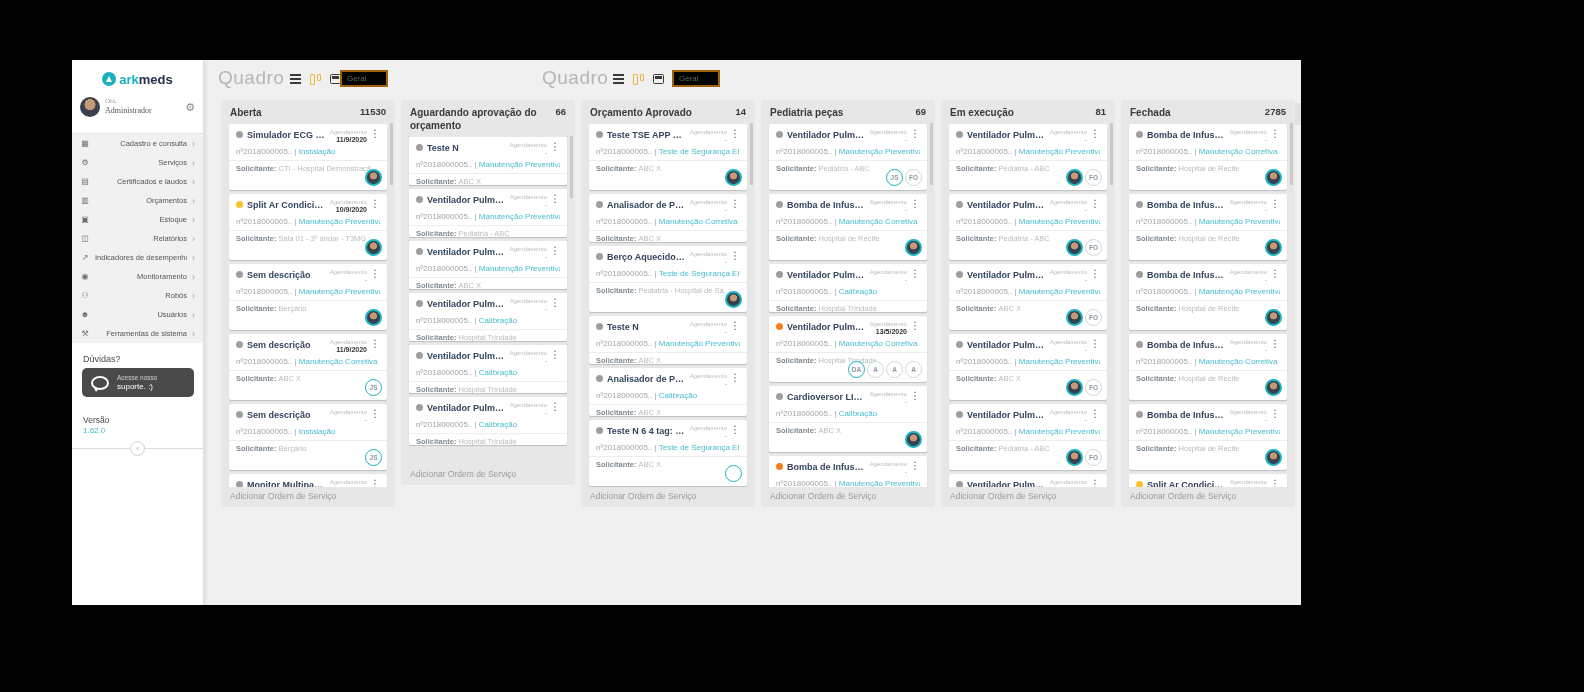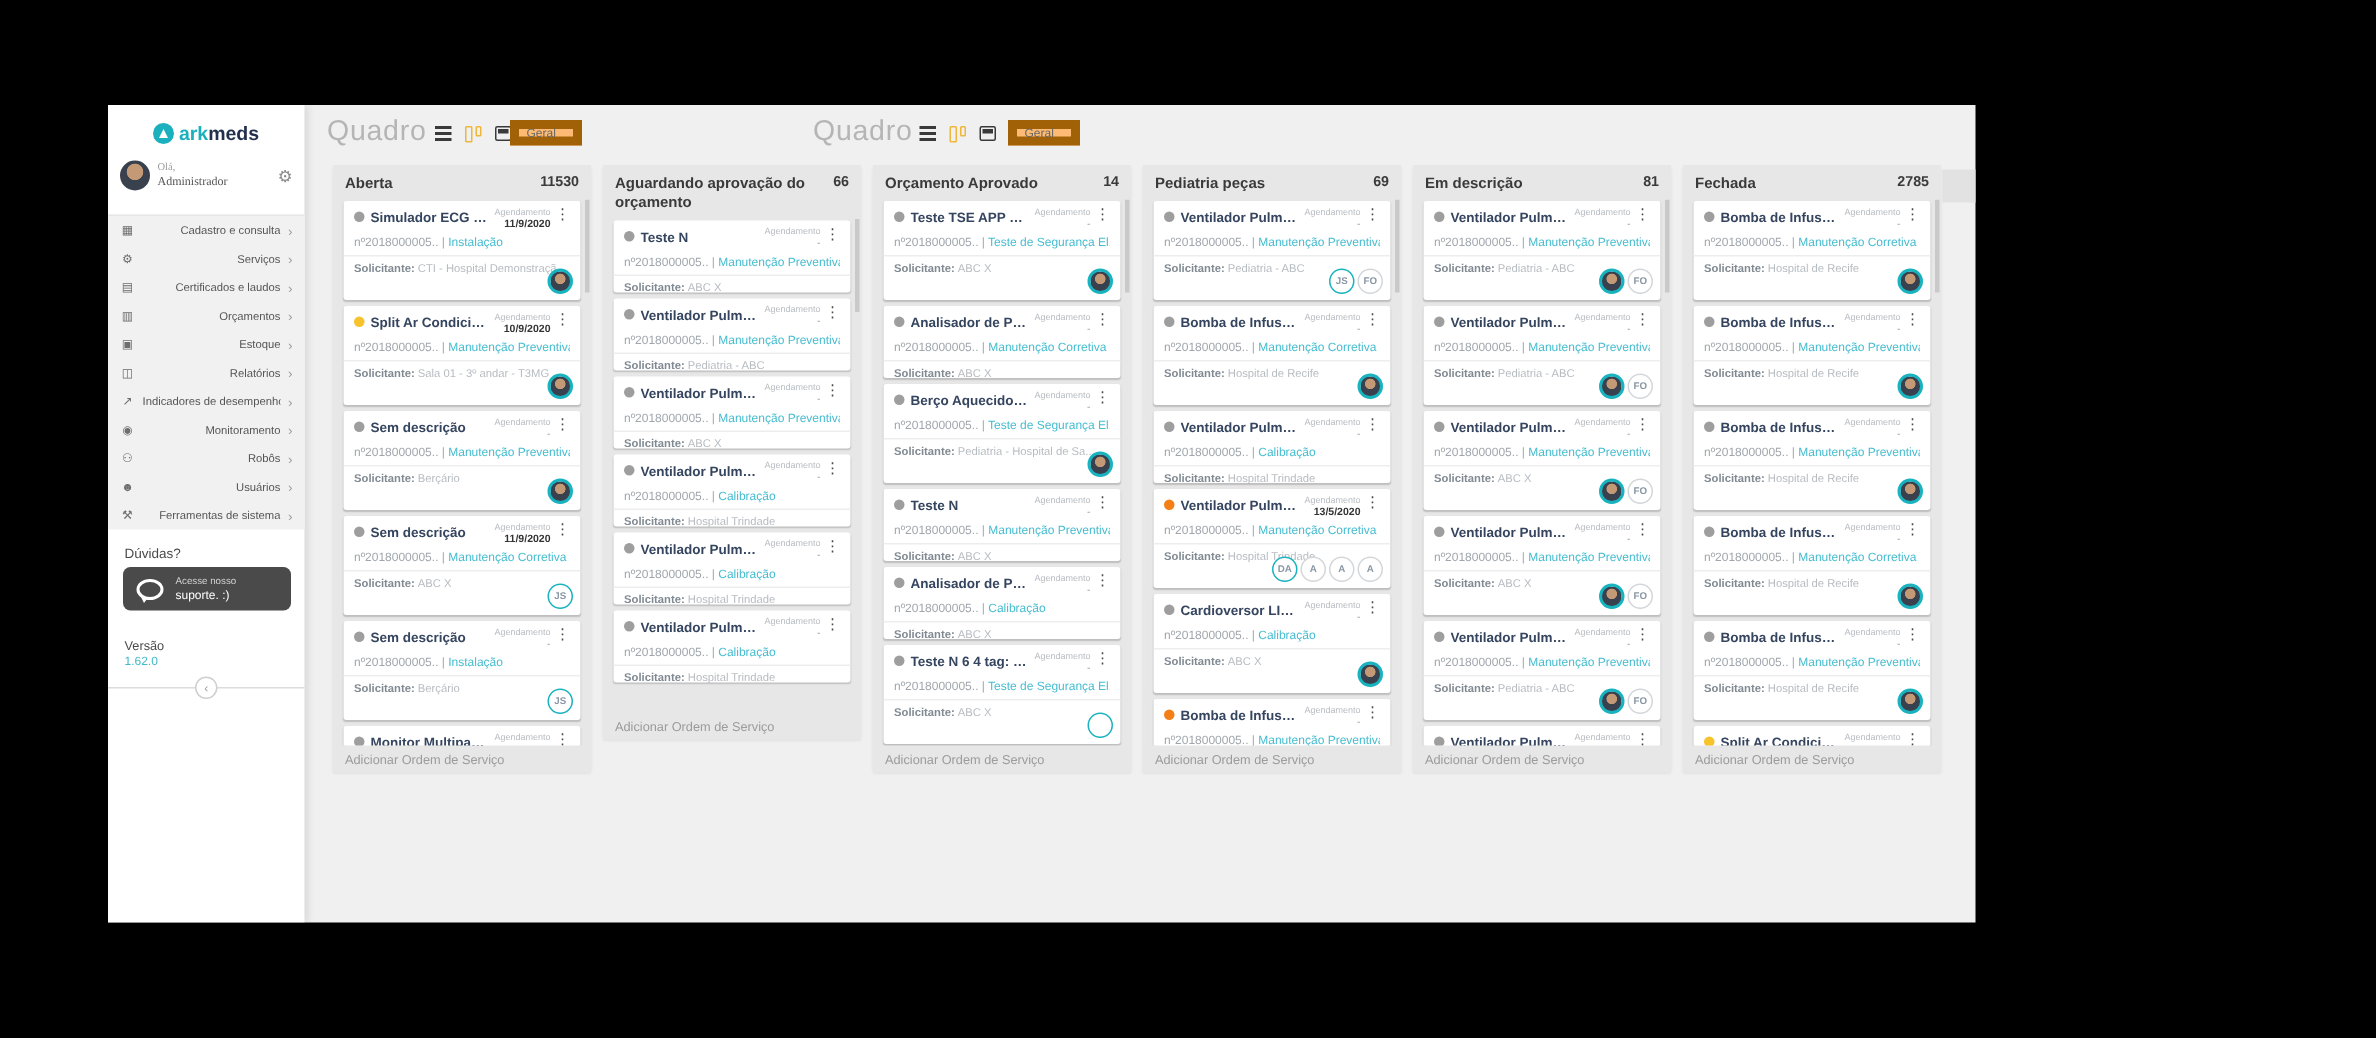--- a/index.html
+++ b/index.html
@@ -1,18 +1,18 @@
 <!DOCTYPE html>
 <html><head>
 <meta charset="utf-8">
 <style>
   html,body{margin:0;padding:0;background:#000;}
   .stage{position:relative;width:1584px;height:692px;background:#000;overflow:hidden;
          font-family:"Liberation Sans",sans-serif;-webkit-font-smoothing:antialiased;}
-  .app{position:absolute;left:72px;top:70px;width:1229px;height:545px;background:#f0f0f0;overflow:hidden;padding-left:16px;}
+  .app{position:absolute;left:72px;top:60px;width:1229px;height:545px;background:#f0f0f0;overflow:hidden;}
 
   
   .sidebar{position:absolute;left:0;top:0;width:131px;height:100%;background:#fff;
            box-shadow:2px 0 5px rgba(0,0,0,.10);z-index:6;}
   .logo-row{display:flex;align-items:center;justify-content:center;gap:3px;padding-top:10px;}
   .logo-badge{width:14px;height:14px;border-radius:50%;background:#1ab0bd;position:relative;flex:none;}
   .logo-badge::after{content:"";position:absolute;left:3.5px;top:4px;border-left:3.5px solid transparent;
            border-right:3.5px solid transparent;border-bottom:6px solid #fff;}
   .logo-ark{color:#1ab0bd;font-weight:bold;font-size:13px;}
   .logo-meds{color:#22304d;font-weight:bold;font-size:13px;}
@@ -46,21 +46,21 @@
   .title-quadro.g1{left:146px;} .title-quadro.g2{left:470px;}
   .views{position:absolute;top:13px;display:flex;gap:7px;align-items:center;}
   .views.g1{left:217px;} .views.g2{left:540px;}
   .vicon{display:flex;align-items:center;justify-content:center;width:13px;height:12px;cursor:pointer;}
   .icon-list{width:11px;height:2px;background:#3a3a3a;box-shadow:0 4px 0 #3a3a3a,0 8px 0 #3a3a3a;margin-bottom:8px;}
   .icon-kanban{width:11px;height:11px;display:flex;gap:2px;}
   .icon-kanban b{flex:1;border:1.5px solid #efb73a;border-radius:1px;box-sizing:border-box;}
   .icon-kanban b.b2{height:7px;}
   .icon-cal{width:11px;height:10px;border:1.5px solid #3a3a3a;border-radius:1.5px;box-sizing:border-box;position:relative;}
   .icon-cal::before{content:"";position:absolute;left:1px;right:1px;top:1px;height:2.5px;background:#3a3a3a;}
-  .geral-box{position:absolute;top:10px;width:48px;height:17px;background:#fdba74;border:6px solid #a16207;
+  .geral-box{position:absolute;top:10px;width:48px;height:17px;background:#000000;border:2px solid #a16207;
            font-size:8px;color:#666;display:flex;align-items:center;padding-left:5px;box-sizing:border-box;cursor:pointer;}
   .geral-box.g1{left:268px;} .geral-box.g2{left:600px;}
   .search-input{position:absolute;left:1273px;top:10px;width:88px;height:16px;border:1px solid #ccc;background:#fcfcfc;
            font-size:8px;padding:0 5px;box-sizing:border-box;color:#555;font-family:Liberation Mono, monospace;outline:none;margin-left:39px;}
   .search-input::placeholder{color:#aaa;}
   .filter-btn{position:absolute;left:1361px;top:10px;width:34px;height:16px;background:#535353;color:#c9c9c9;
            font-size:7.5px;display:flex;align-items:center;justify-content:center;cursor:pointer;}
   .manage-states{position:absolute;left:1223px;top:43px;width:167px;height:22px;background:#e2e2e2;
            display:flex;align-items:center;justify-content:center;font-size:9.5px;font-weight:bold;color:#3c3c3c;cursor:pointer;}
 
@@ -642,21 +642,21 @@
                 </span>
                 <span class="kebab">⋮</span>
               </div>
               <div class="os-line"><span>nº2018000005.. | </span><span class="svc">Manutenção Preventiva</span></div>
             </div>
           </div>
           <div class="col-footer">Adicionar Ordem de Serviço</div>
         </div>
         <div class="col h-tall">
           <div class="col-header">
-            <div class="col-title">Em descrição</div>
+            <div class="col-title">Em execução</div>
             <div class="col-count">81</div>
           </div>
           <div class="col-body">
             <div class="scroll-thumb"></div>
             <div class="card tall">
               <div class="card-top">
                 <span class="dot" style="background: rgb(158, 158, 158);"></span>
                 <span class="card-title">Ventilador Pulmonar ...</span>
                 <span class="sched">
                   <div class="sched-label">Agendamento</div>

